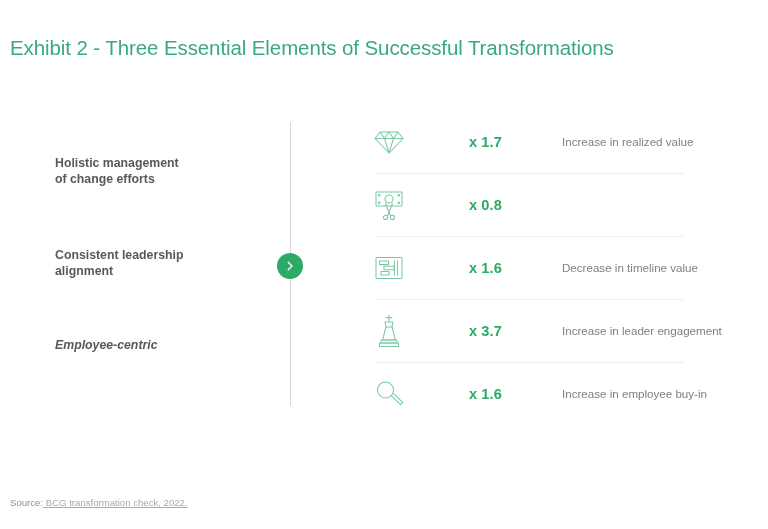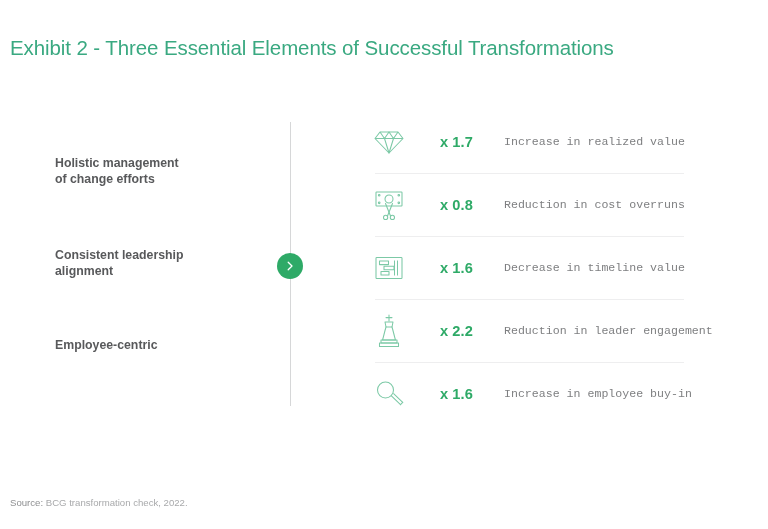--- a/index.html
+++ b/index.html
@@ -39,21 +39,21 @@
     position: absolute;
     left: 0;
     width: 215px;
     font-size: 12.3px;
     font-weight: bold;
     line-height: 15.5px;
     color: #58595b;
   }
   .pillar.p0 { top: 36px; }
   .pillar.p1 { top: 128px; }
-  .pillar.p2 { top: 218px; }
+  .pillar.p2 { top: 218px; font-style: italic; }
 
   
   .vline {
     position: absolute;
     left: 290px;
     top: 122px;
     width: 1px;
     height: 284px;
     background: #d6d7d8;
   }
@@ -76,20 +76,21 @@
     position: absolute;
     left: 366px;
     top: 110px;
     width: 316px;
   }
   .metric-row {
     position: relative;
     height: 63px;
     display: flex;
     align-items: center;
+    gap: 29px;
   }
   .metric-row + .metric-row::before {
     content: "";
     position: absolute;
     left: 9px;
     right: -2px;
     top: 0;
     height: 1px;
     background: #eeeeef;
   }
@@ -108,41 +109,40 @@
     font-size: 14.6px;
     font-weight: bold;
     color: #2eaa67;
     letter-spacing: 0.1px;
     margin-left: 28px;
   }
   .m-desc {
     font-size: 11.6px;
     color: #7e7f81;
     white-space: nowrap;
-    font-family: Liberation Mono, monospace;
   }
 
   
   .footer {
     position: absolute;
     left: 10px;
     bottom: 18px;
     width: 740px;
   }
   .foot-line {
     font-size: 9.6px;
     color: #a8a9ab;
     line-height: 17px;
     white-space: nowrap;
   }
   .foot-line b {
     color: #8e8f91;
     font-weight: normal;
   }
-  .foot-line .ftxt { font-weight: 400; }
+  .foot-line .ftxt { font-weight: 400; text-decoration: underline; }
 </style>
 </head>
 <body>
 
 <div class="page-title">Exhibit 2 - Three Essential Elements of Successful Transformations</div>
 
 <div class="pillars">
   <div class="pillar p1">
     <span>Consistent leadership</span><br>
     <span>alignment</span>
@@ -194,21 +194,20 @@
           <circle cx="5.2" cy="13.8" r="0.8"></circle>
           <circle cx="24.8" cy="13.8" r="0.8"></circle>
           <path d="M11.5,14.5 L16.5,27"></path>
           <path d="M18.5,14.5 L13.5,27"></path>
           <circle cx="11.6" cy="28.4" r="2.1"></circle>
           <circle cx="18.4" cy="28.4" r="2.1"></circle>
         </g>
       </svg>
     </div>
     <div class="m-value">x 0.8</div>
-    <div class="m-desc">Reduction in cost overruns</div>
   </div>
 
   <div class="metric-row">
     <div class="m-icon">
       <svg width="28" height="24" viewBox="0 0 28 24">
         <g fill="none" stroke="#7cc9a6" stroke-width="1.05" stroke-linejoin="round">
           <rect x="1" y="1.5" width="26" height="21" rx="0.8"></rect>
           <rect x="4.5" y="5" width="9" height="3.6"></rect>
           <rect x="9" y="10.2" width="10" height="3.6"></rect>
           <rect x="6" y="15.4" width="8" height="3.6"></rect>
@@ -227,22 +226,22 @@
         <g fill="none" stroke="#7cc9a6" stroke-width="1.05" stroke-linejoin="round" stroke-linecap="round">
           <path d="M12,1 L12,7"></path>
           <path d="M9,3.6 L15,3.6"></path>
           <path d="M8,8 L16,8 L15,13 L9,13 Z"></path>
           <path d="M9,13 C7.5,18 6.5,23 5.5,26 L18.5,26 C17.5,23 16.5,18 15,13"></path>
           <rect x="4" y="26" width="16" height="3"></rect>
           <path d="M2.5,29 L21.5,29 L21.5,32.5 L2.5,32.5 Z"></path>
         </g>
       </svg>
     </div>
-    <div class="m-value">x 2.2</div>
-    <div class="m-desc">Reduction in leader engagement</div>
+    <div class="m-value">x 3.7</div>
+    <div class="m-desc">Increase in leader engagement</div>
   </div>
 
   <div class="metric-row">
     <div class="m-icon">
       <svg width="30" height="30" viewBox="0 0 30 30">
         <g fill="none" stroke="#7cc9a6" stroke-width="1.05" stroke-linejoin="round" stroke-linecap="round">
           <circle cx="11.5" cy="11" r="8"></circle>
           <path d="M17.4,16.9 L26.5,25.6"></path>
           <path d="M19.6,14.7 L28.7,23.4"></path>
           <path d="M26.5,25.6 L28.7,23.4"></path>

